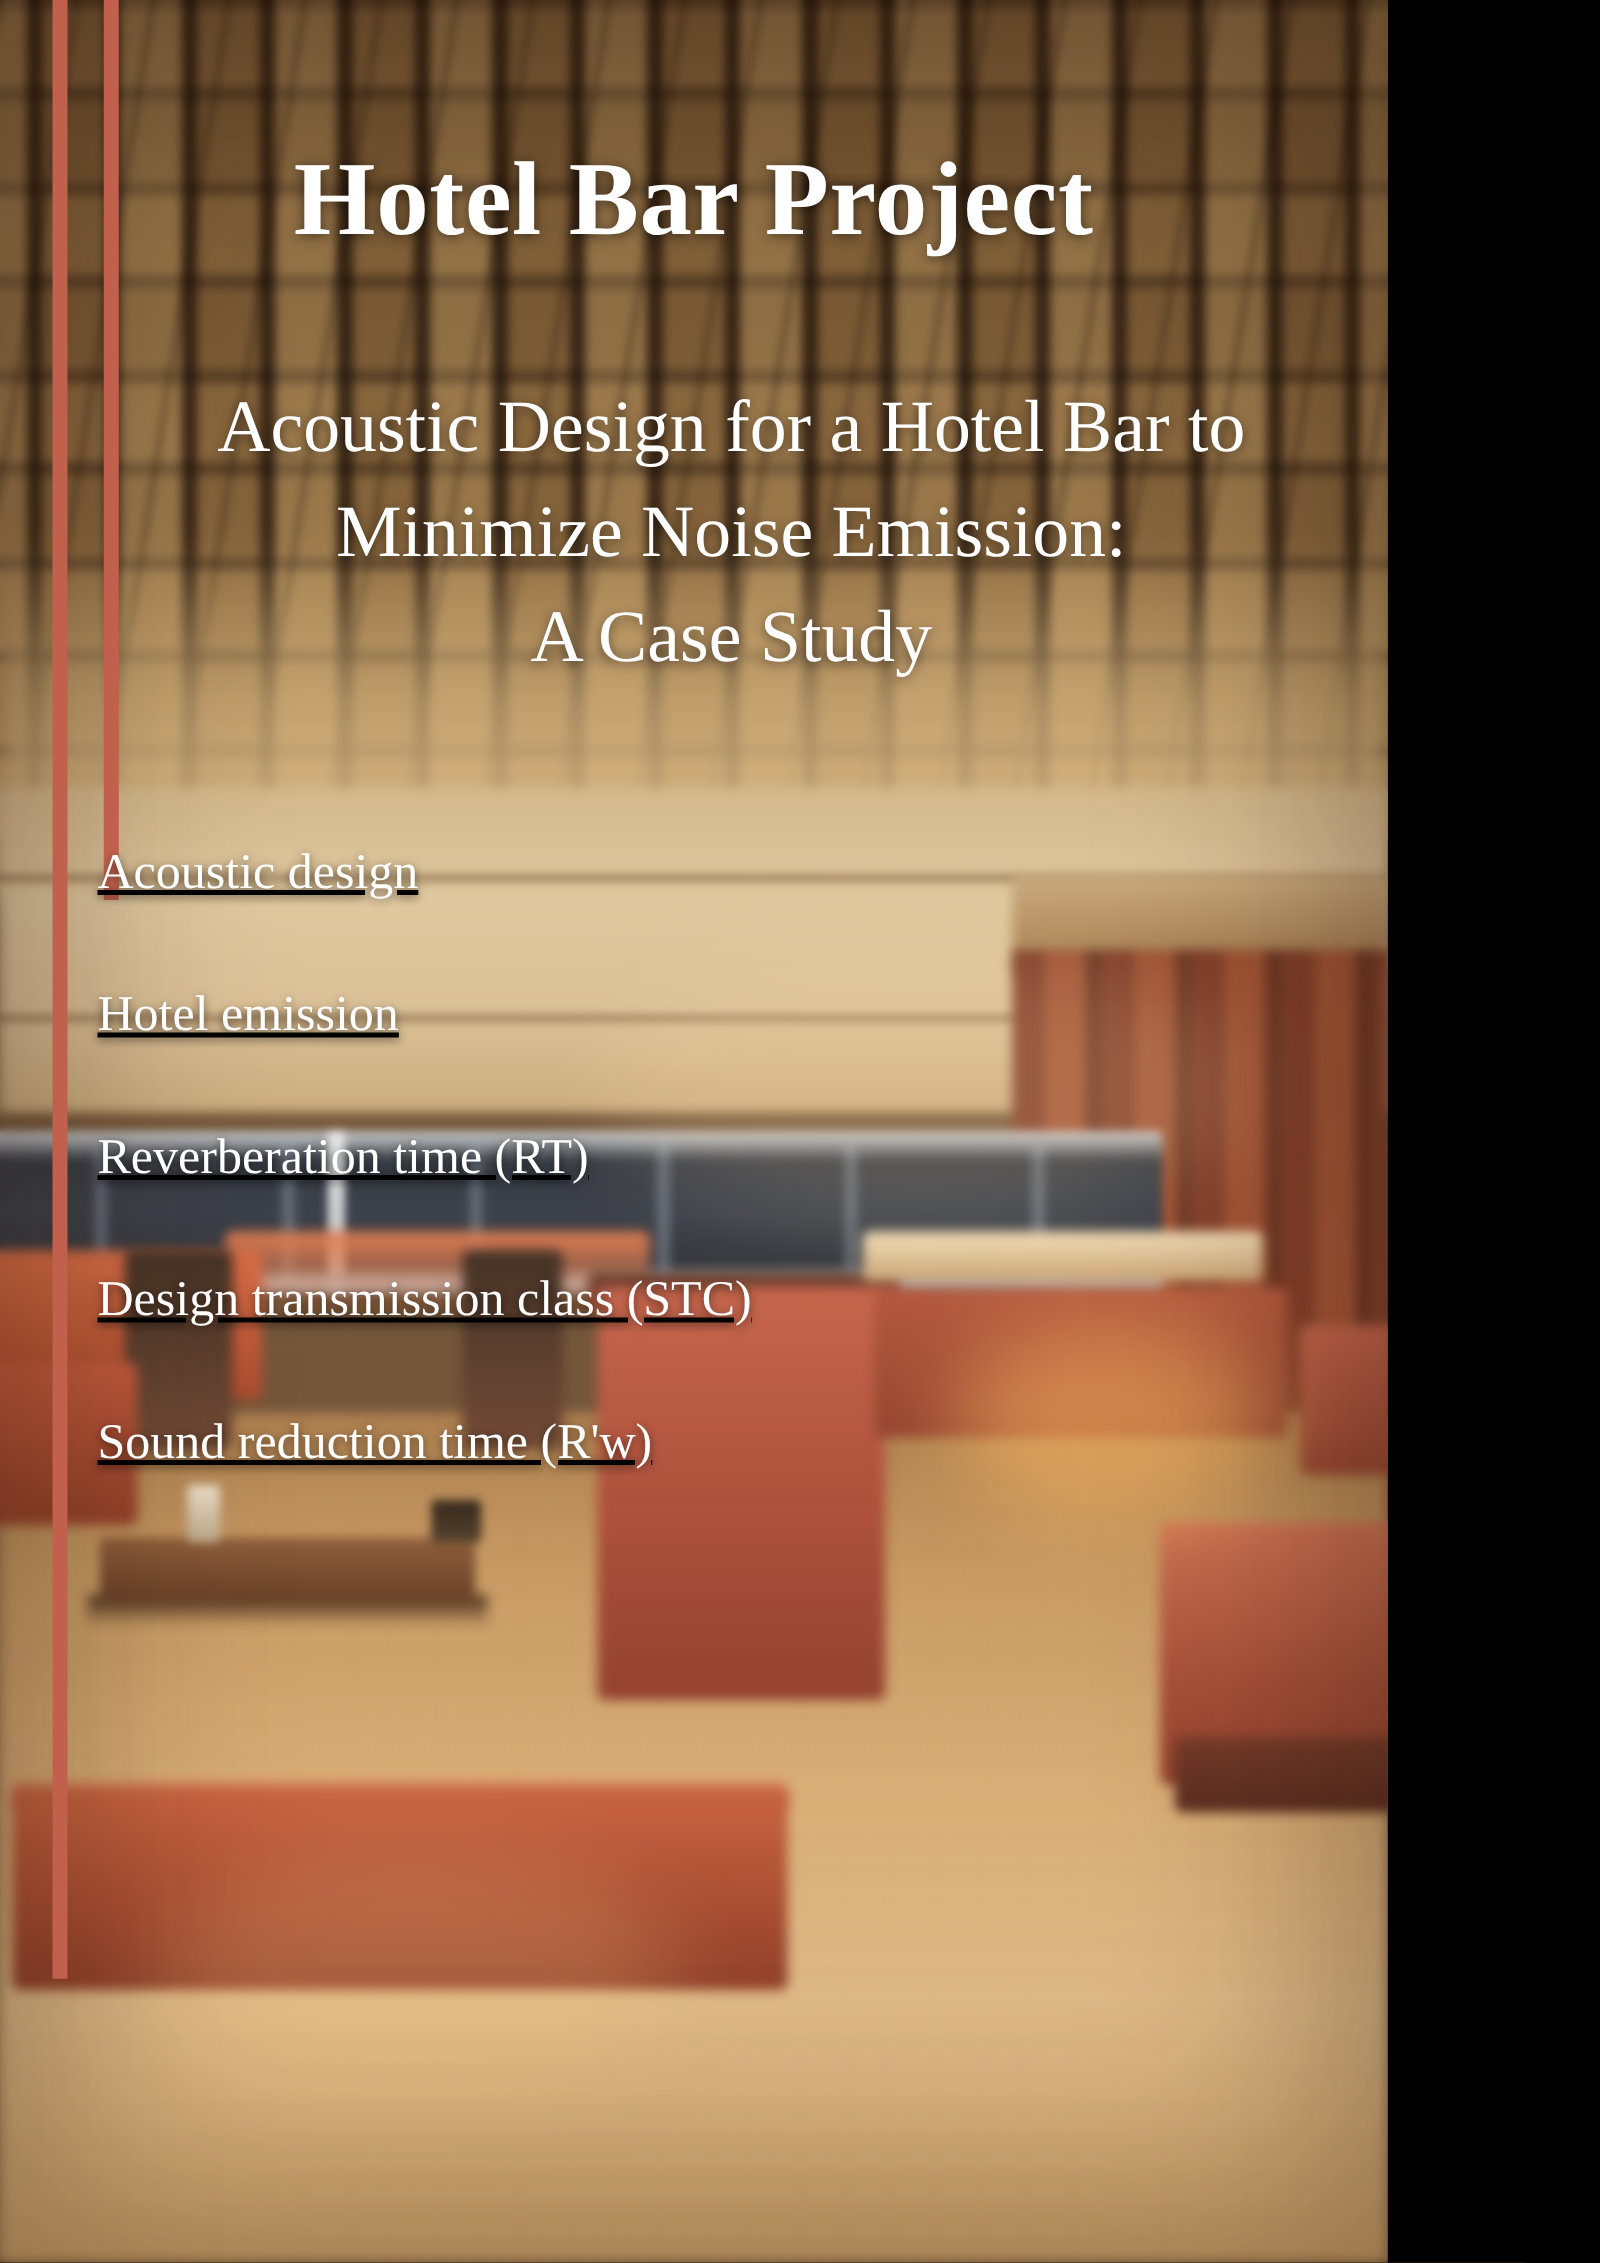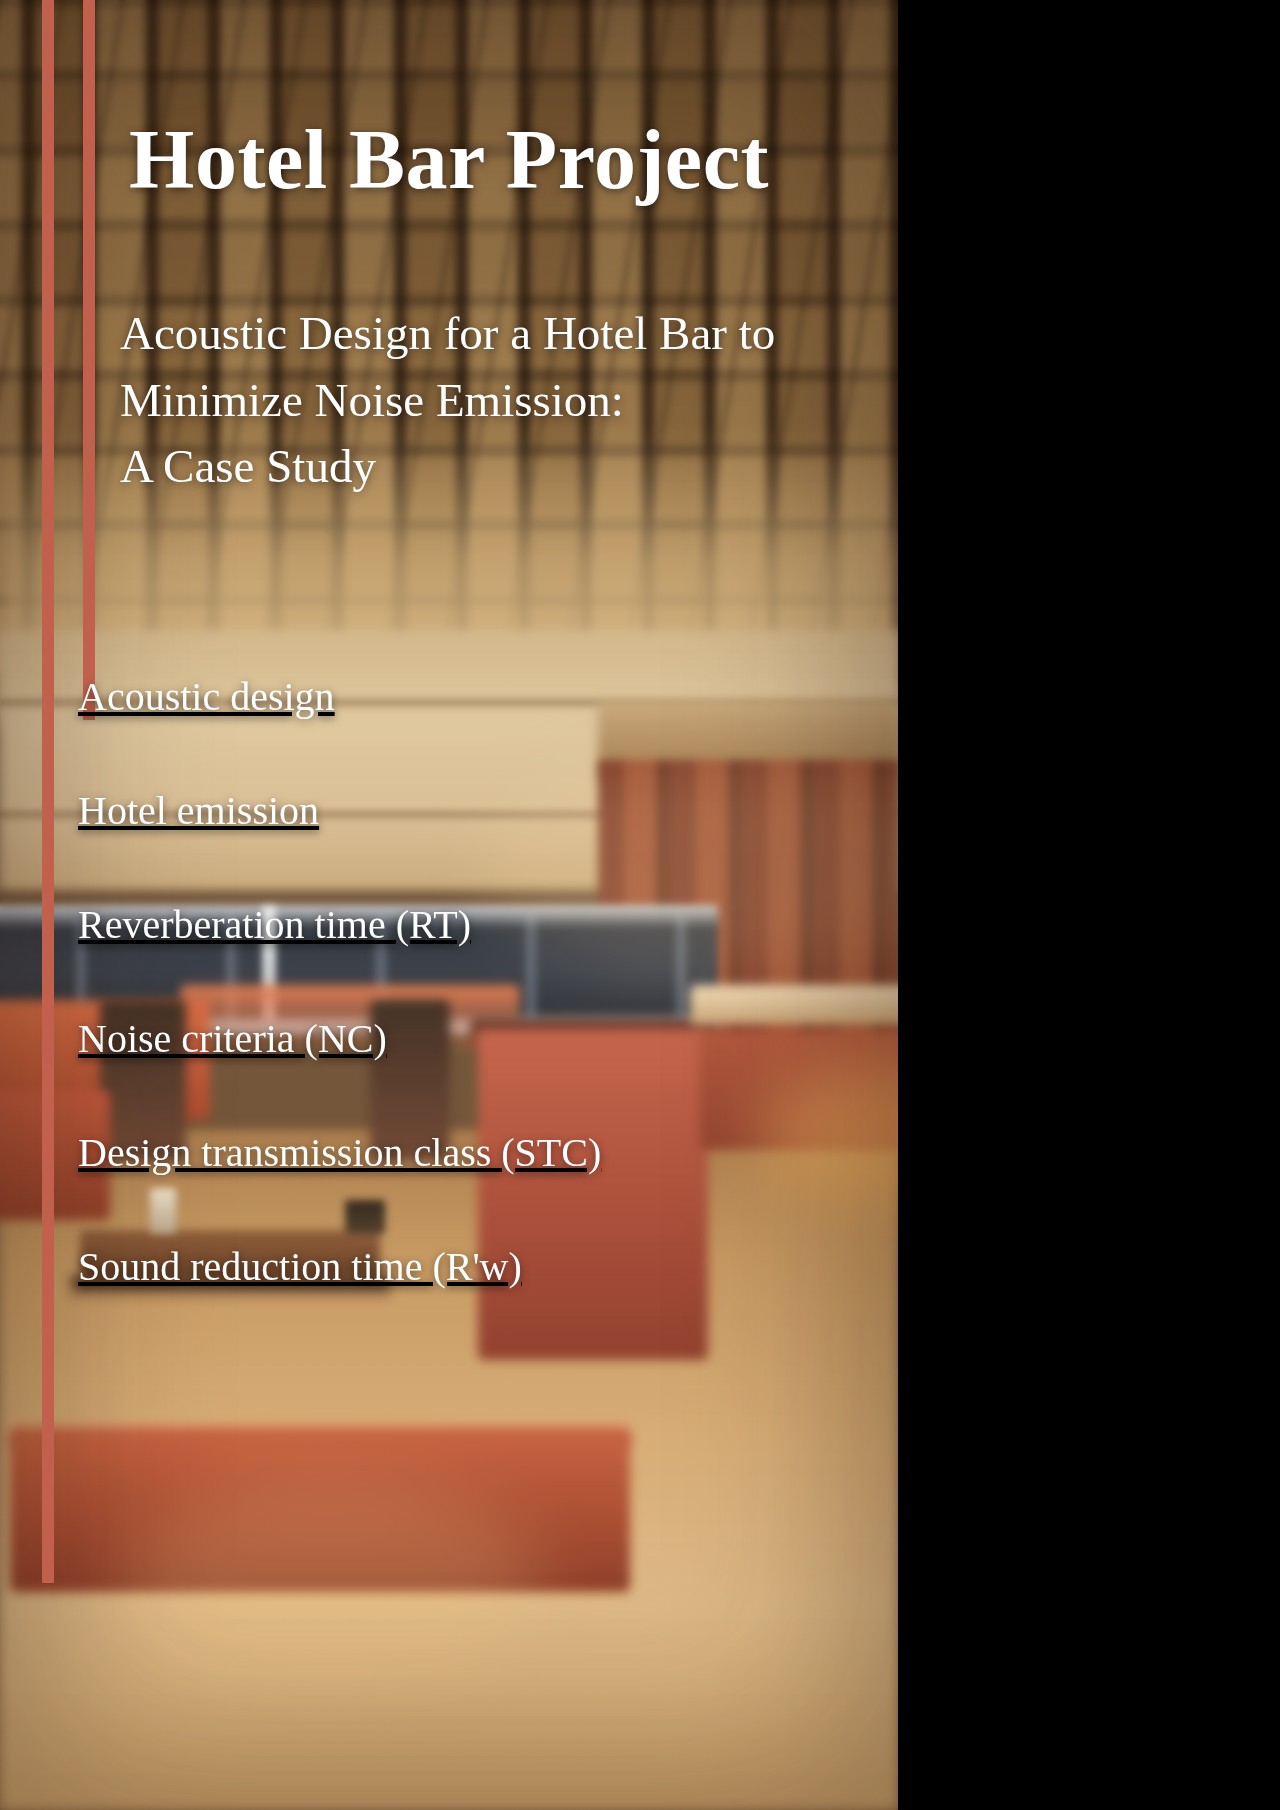--- a/index.html
+++ b/index.html
@@ -1,20 +1,20 @@
 <!DOCTYPE html>
 <html><head>
 <meta charset="utf-8">
 <style>
   html,body{margin:0;padding:0;background:#000;}
   *{box-sizing:border-box;}
 
   #cover{
     position:relative;
-    width:898px;
+    width:1110px;
     height:1810px;
     overflow:hidden;
     font-family:"Liberation Serif","DejaVu Serif",serif;
     background:#6d5136;
   }
 
   
   #photo{
     position:absolute; inset:0;
     overflow:hidden;
@@ -206,23 +206,23 @@
     text-align:center;
     color:#ffffff;
     font-size:84px;
     line-height:1.05;
     letter-spacing:.5px;
     text-shadow:0 2px 10px rgba(0,0,0,.55);
   }
 
   #subtitle{
     position:absolute; left:120px; right:60px; top:300px;
-    text-align:left;
+    text-align:center;
     color:#ffffff;
-    font-size:47px;
+    font-size:59px;
     line-height:1.42;
     text-shadow:0 2px 9px rgba(0,0,0,.5);
   }
   #subtitle .sl{ display:block; }
 
   #keywords{
     position:absolute; left:78px; right:40px; top:640px;text-decoration:underline;
   }
   .kw{
     color:#ffffff;
@@ -306,21 +306,20 @@
     <div id="subtitle">
       <span class="sl">Acoustic Design for a Hotel Bar to</span>
       <span class="sl">Minimize Noise Emission:</span>
       <span class="sl">A Case Study</span>
     </div>
 
     <div id="keywords">
       <div class="kw">Acoustic design</div>
       <div class="kw">Hotel emission</div>
       <div class="kw">Reverberation time (RT)</div>
-      <div class="kw">Noise criteria (NC)</div>
       <div class="kw">Design transmission class (STC)</div>
       <div class="kw">Sound reduction time (R'w)</div>
     </div>
 
     <div id="watermark"></div>
   </div>
 
 </div>
 
 </body></html>

